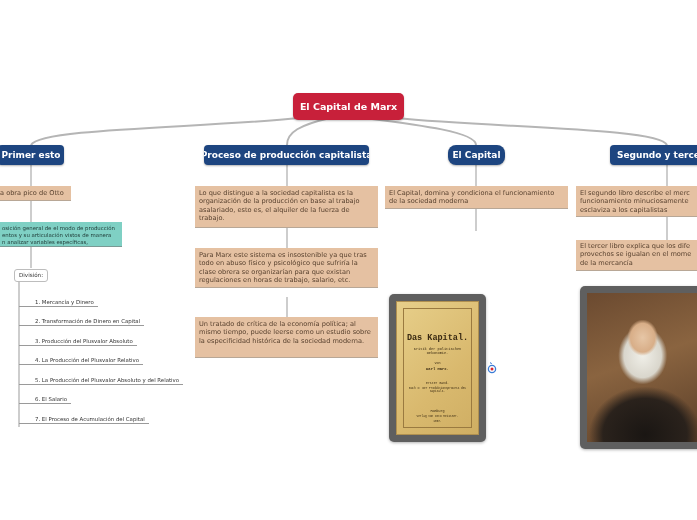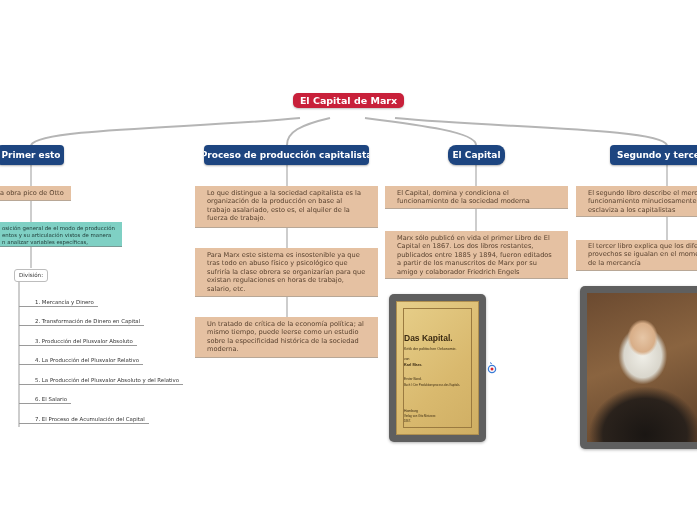--- a/index.html
+++ b/index.html
@@ -6,37 +6,37 @@
   body {
     width: 697px; height: 520px; overflow: hidden; position: relative;
     background: #ffffff;
     font-family: "DejaVu Sans", "Liberation Sans", sans-serif;
   }
   .canvas { position: absolute; left: 0; top: 0; width: 697px; height: 520px; }
   svg.links { position: absolute; left: 0; top: 0; width: 697px; height: 520px; pointer-events: none; }
 
   .node { position: absolute; box-sizing: border-box; }
   .root {
-    left: 293px; top: 93px; width: 111px; height: 15px;
+    left: 293px; top: 93px; width: 111px; height: 27px;
     background: #c8203a; color: #fff; border-radius: 5px;
     font-weight: bold; font-size: 9.5px;
     display: flex; align-items: center; justify-content: center;
     box-shadow: 0 1px 2px rgba(0,0,0,0.25);
     text-align: right;
   }
   .main {
     background: #1d4580; color: #fff; border-radius: 4px;
     font-weight: bold; font-size: 9px; height: 20px;
     display: flex; align-items: center; justify-content: center;
     box-shadow: 0 1px 2px rgba(0,0,0,0.3);
     white-space: nowrap; overflow: hidden;
   }
   .note {
     background: #e5c1a2; color: #5a4330; font-size: 6.6px; line-height: 8.4px;
-    padding: 3px 12px; border-bottom: 1px solid #b8a796;
+    padding: 3px 4px; border-bottom: 1px solid #b8a796;
     overflow: hidden; white-space: normal;
   }
   .note.teal {
     background: #7fd0c4; color: #1f3a36; font-size: 5.4px; line-height: 7px;
     border-bottom: 1px solid #7a9994; padding: 3px 4px; white-space: nowrap;
   }
   .plain {
     background: #fff; border: 1px solid #bdbdbd; border-radius: 3px;
     font-size: 5.6px; color: #333; padding: 2px 4px;
   }
@@ -44,21 +44,21 @@
     position: absolute; font-size: 5.4px; color: #333;
     border-bottom: 1px solid #9a9a9a; padding: 0 4px 1px 16px; white-space: nowrap;
   }
   .img-frame {
     position: absolute; background: #5f5f5f; border-radius: 5px; padding: 7px;
     box-sizing: border-box; box-shadow: 0 1px 3px rgba(0,0,0,0.3);
   }
   .book {
     width: 100%; height: 100%; background: linear-gradient(135deg, #e7cf8a, #d9b96e 60%, #cfae63);
     box-sizing: border-box; border: 1px solid #b09050; position: relative;
-    font-family: Liberation Sans, sans-serif; color: #3a2a12; 
+    font-family: Liberation Mono, monospace; color: #3a2a12; text-align: center;
   }
   .book .inner { position: absolute; left: 6px; right: 6px; top: 6px; bottom: 6px; border: 1px solid #9a7a40; }
   .book .t1 { margin-top: 24px; font-size: 8.5px; font-weight: bold; }
   .book .t2 { margin-top: 4px; font-size: 3.6px; }
   .book .t3 { margin-top: 6px; font-size: 3.4px; }
   .book .t4 { margin-top: 2px; font-size: 3.8px; font-weight: bold; }
   .book .t5 { margin-top: 10px; font-size: 3.2px; }
   .book .t6 { margin-top: 2px; font-size: 2.8px; }
   .book .t7 { position: absolute; left: 0; right: 0; bottom: 14px; font-size: 3.4px; }
   .book .t8 { position: absolute; left: 0; right: 0; bottom: 9px; font-size: 2.8px; }
@@ -143,32 +143,29 @@
   <div class="leaf" style="left:19px; top:318px;"><span>2. Transformación de Dinero en Capital</span></div>
   <div class="leaf" style="left:19px; top:338px;"><span>3. Producción del Plusvalor Absoluto</span></div>
   <div class="leaf" style="left:19px; top:357px;"><span>4. La Producción del Plusvalor Relativo</span></div>
   <div class="leaf" style="left:19px; top:377px;"><span>5. La Producción del Plusvalor Absoluto y del Relativo</span></div>
   <div class="leaf" style="left:19px; top:396px;"><span>6. El Salario</span></div>
   <div class="leaf" style="left:19px; top:416px;"><span>7. El Proceso de Acumulación del Capital</span></div>
 
   <div class="node note" style="left:195px; top:186px; width:183px; height:42px;">
     <span>Lo que distingue a la sociedad capitalista es la organización de la producción en base al trabajo asalariado, esto es, el alquiler de la fuerza de trabajo.</span>
   </div>
-  <div class="node note" style="left:195px; top:248px; width:183px; height:49px;">
+  <div class="node note" style="left:195px; top:248px; width:183px; height:40px;">
     <span>Para Marx este sistema es insostenible ya que tras todo en abuso físico y psicológico que sufriría la clase obrera se organizarían para que existan regulaciones en horas de trabajo, salario, etc.</span>
   </div>
   <div class="node note" style="left:195px; top:317px; width:183px; height:41px;">
     <span>Un tratado de crítica de la economía política; al mismo tiempo, puede leerse como un estudio sobre la especificidad histórica de la sociedad moderna.</span>
   </div>
 
   <div class="node note" style="left:385px; top:186px; width:183px; height:23px;">
     <span>El Capital, domina y condiciona el funcionamiento de la sociedad moderna</span>
-  </div>
-  <div class="node note" style="left:385px; top:231px; width:183px; height:48px;">
-    <span>Marx sólo publicó en vida el primer Libro de El Capital en 1867. Los dos libros restantes, publicados entre 1885 y 1894, fueron editados a partir de los manuscritos de Marx por su amigo y colaborador Friedrich Engels</span>
   </div>
 
   <div class="img-frame" style="left:389px; top:294px; width:97px; height:148px;">
     <div class="book">
       <div class="inner">
         <div class="t1">Das Kapital.</div>
         <div class="t2">Kritik der politischen Oekonomie.</div>
         <div class="t3">von</div>
         <div class="t4">Karl Marx.</div>
         <div class="t5">Erster Band.</div>

